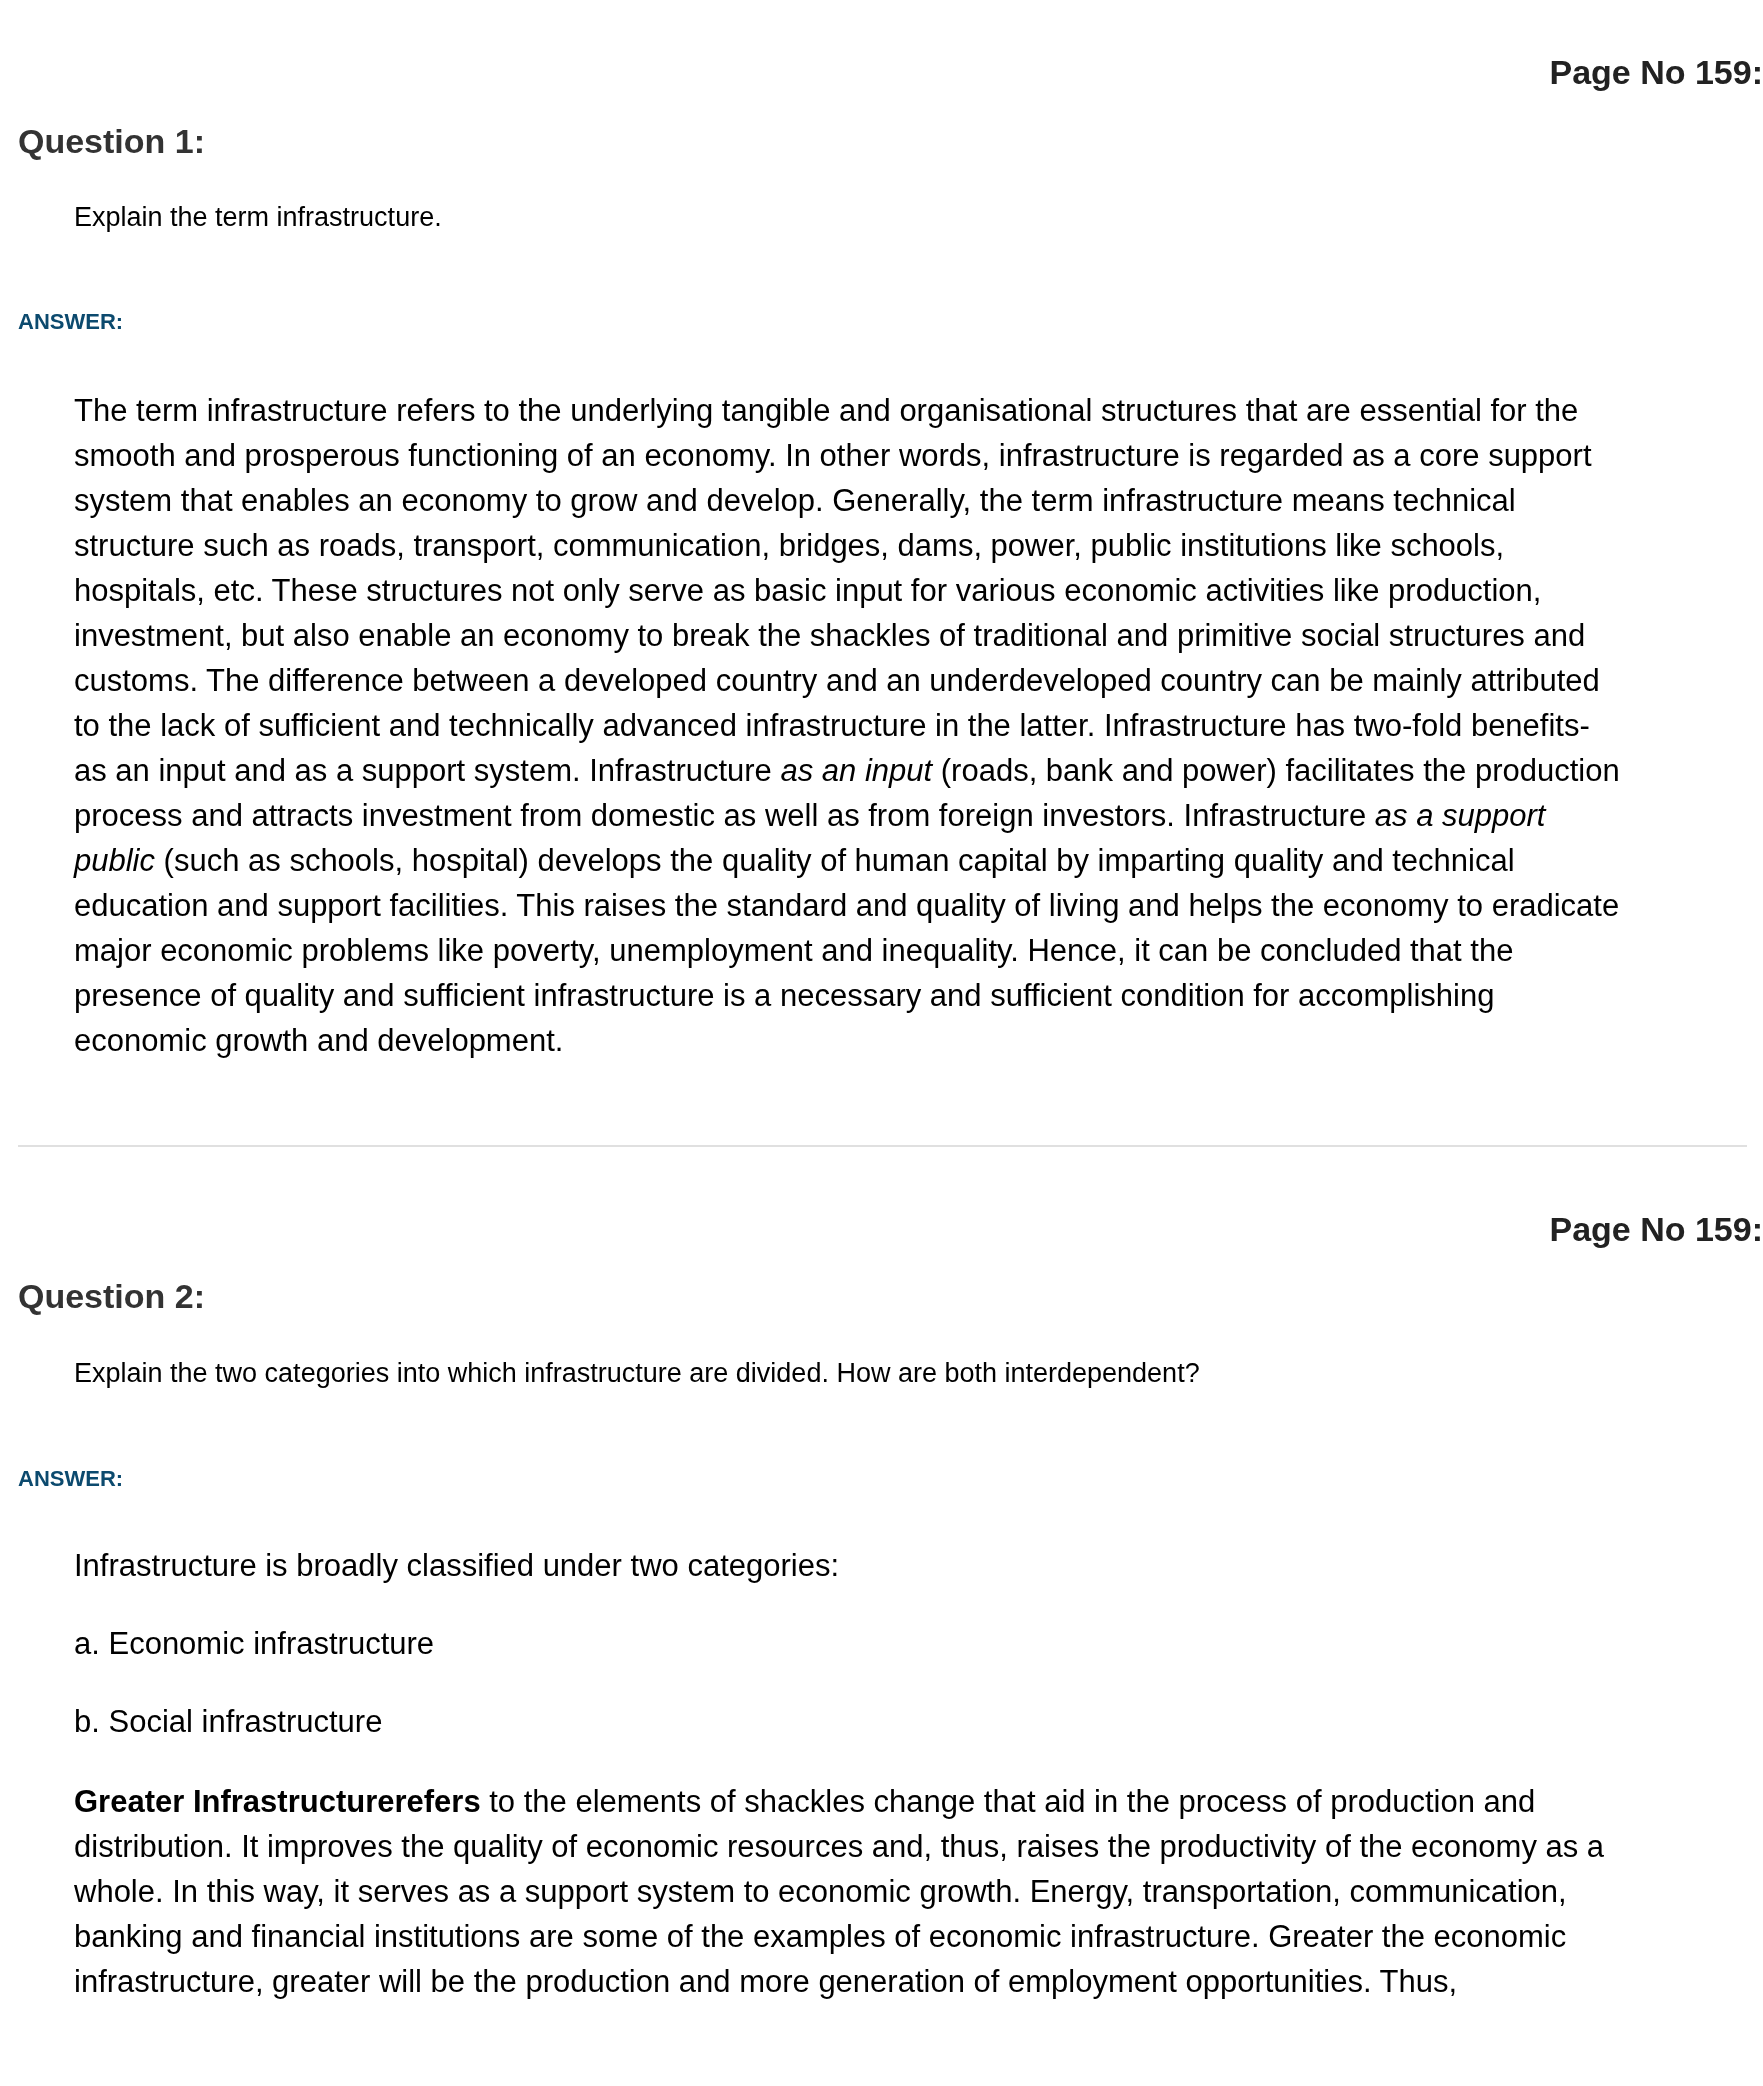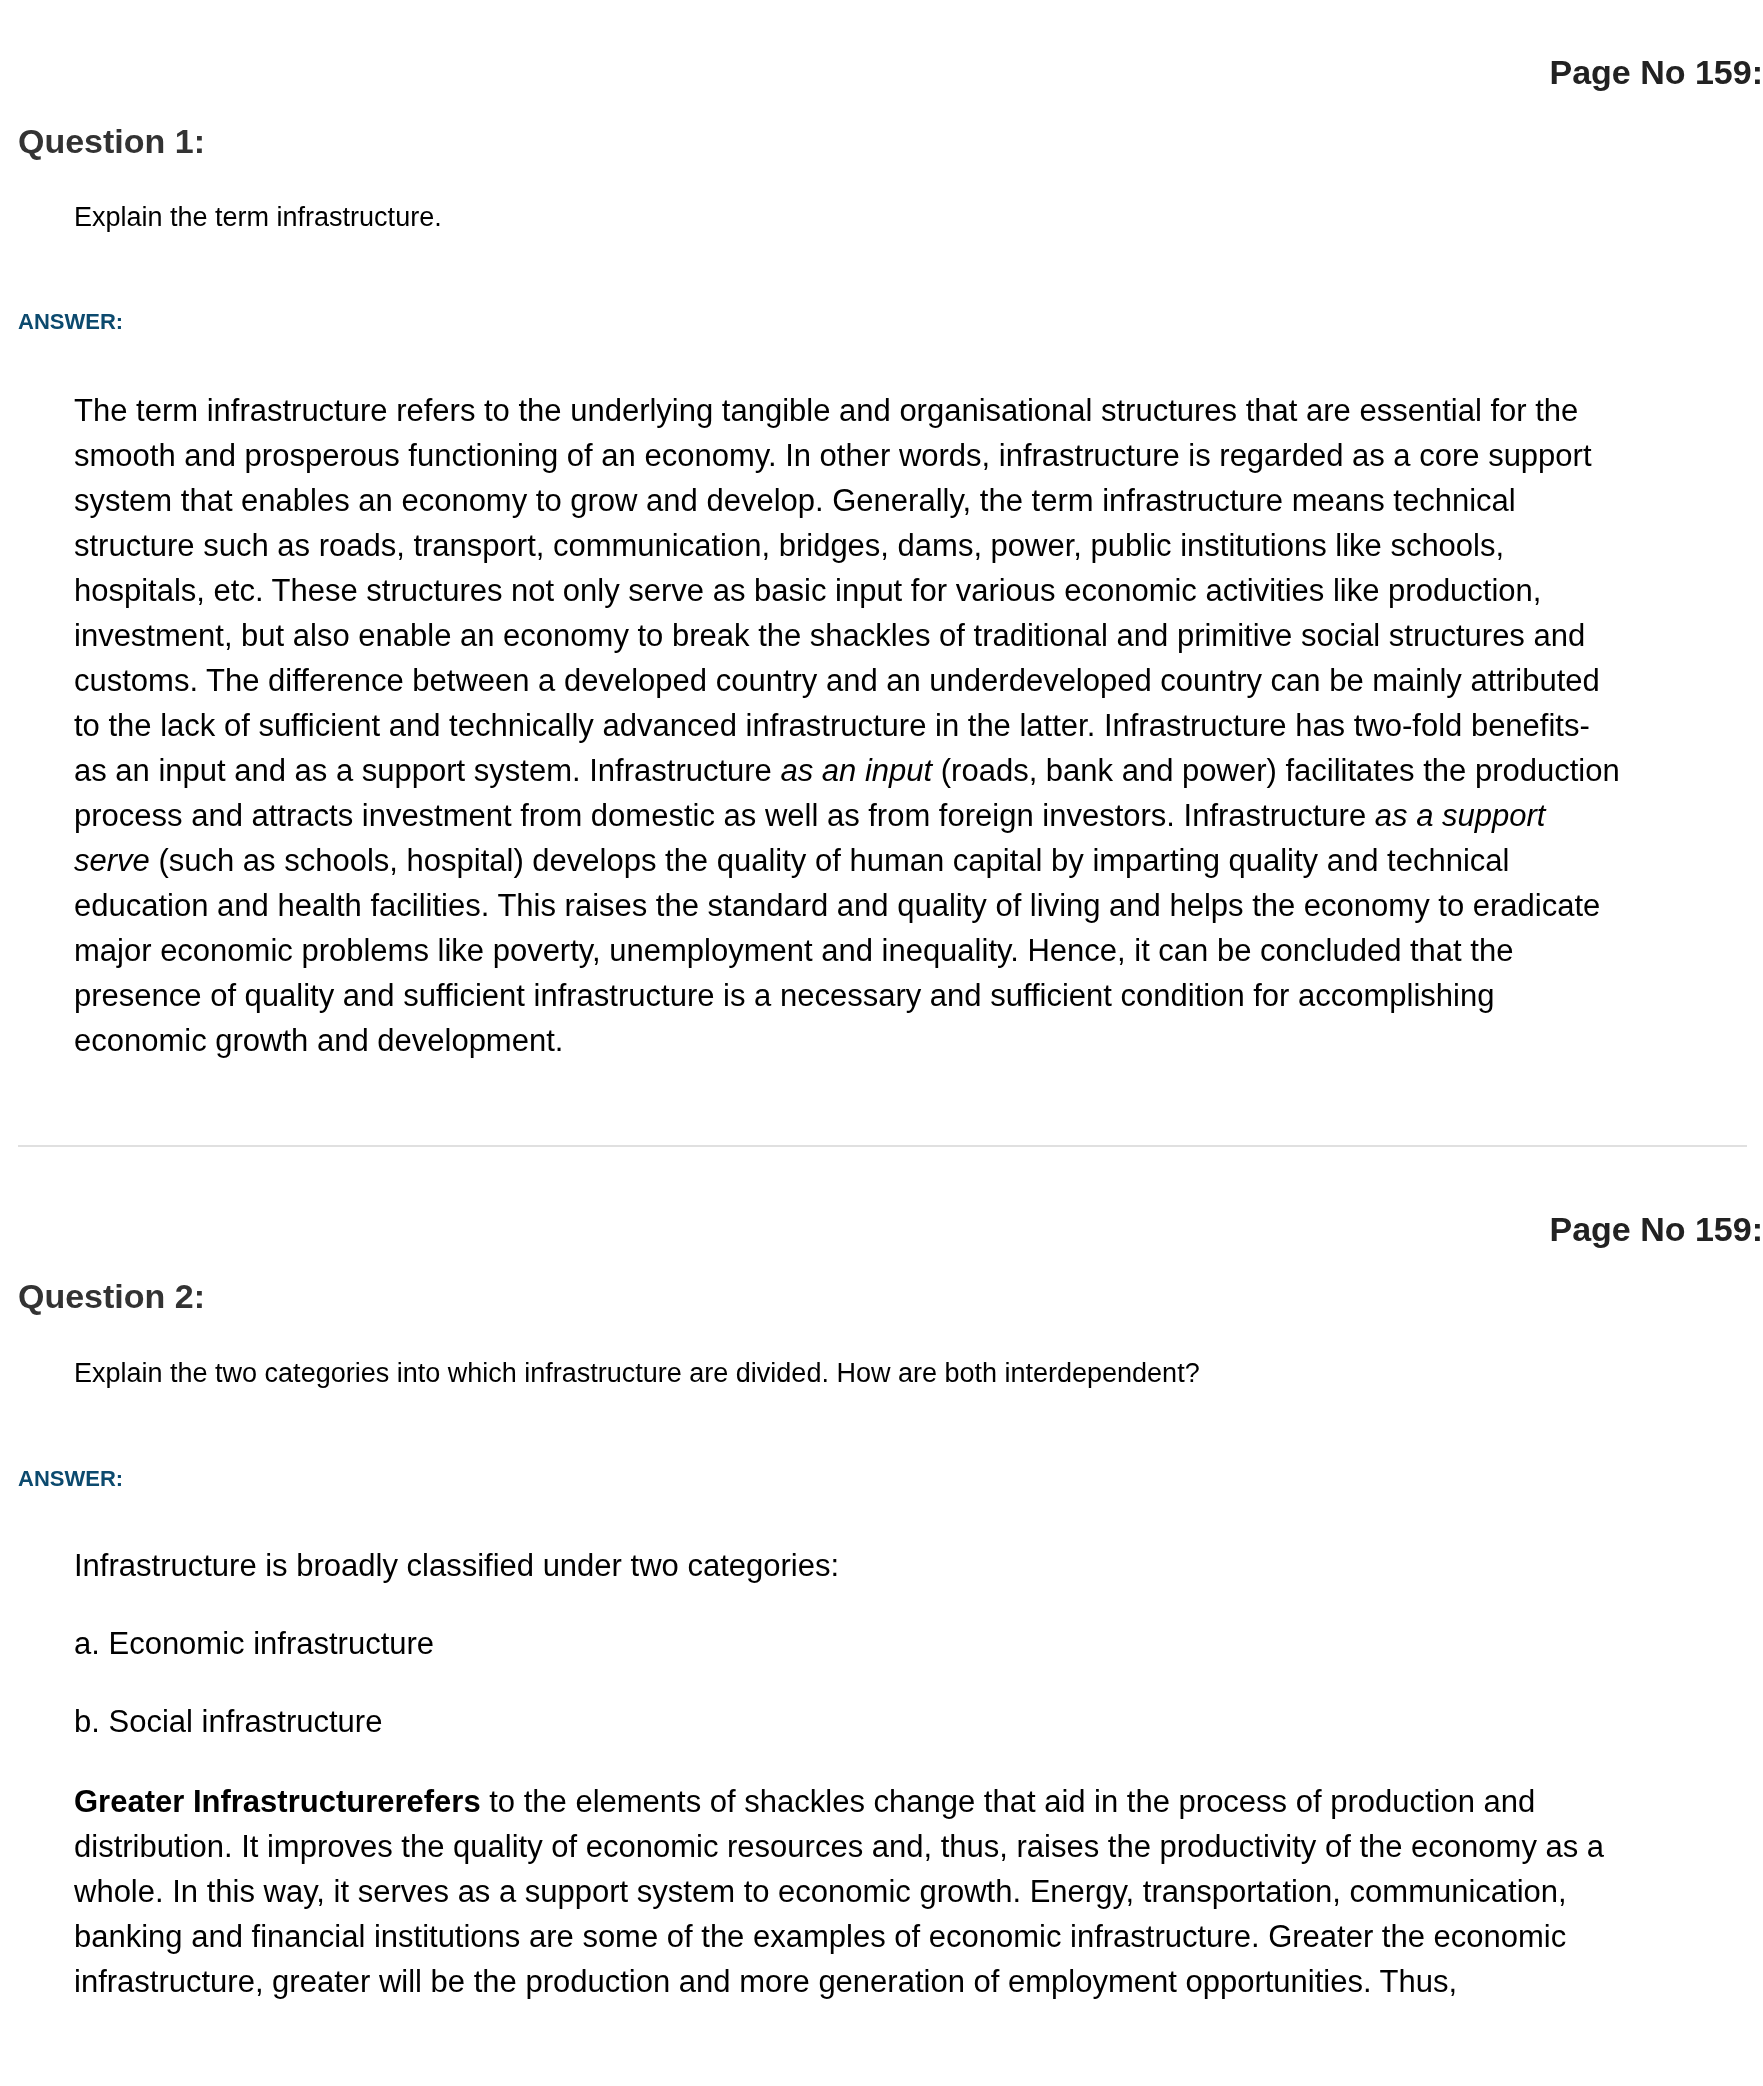--- a/index.html
+++ b/index.html
@@ -104,22 +104,22 @@
         <span class="line"><span>The term infrastructure refers to the underlying tangible and organisational structures that are essential for the</span></span>
         <span class="line"><span>smooth and prosperous functioning of an economy. In other words, infrastructure is regarded as a core support</span></span>
         <span class="line"><span>system that enables an economy to grow and develop. Generally, the term infrastructure means technical</span></span>
         <span class="line"><span>structure such as roads, transport, communication, bridges, dams, power, public institutions like schools,</span></span>
         <span class="line"><span>hospitals, etc. These structures not only serve as basic input for various economic activities like production,</span></span>
         <span class="line"><span>investment, but also enable an economy to break the shackles of traditional and primitive social structures and</span></span>
         <span class="line"><span>customs. The difference between a developed country and an underdeveloped country can be mainly attributed</span></span>
         <span class="line"><span>to the lack of sufficient and technically advanced infrastructure in the latter. Infrastructure has two-fold benefits-</span></span>
         <span class="line"><span>as an input and as a support system. Infrastructure </span><em>as an input</em><span> (roads, bank and power) facilitates the production</span></span>
         <span class="line"><span>process and attracts investment from domestic as well as from foreign investors. Infrastructure </span><em>as a support</em></span>
-        <span class="line"><em>serve</em><span> (such as schools, hospital) develops the quality of human capital by imparting quality and technical</span></span>
-        <span class="line"><span>education and health facilities. This raises the standard and quality of living and helps the economy to eradicate</span></span>
+        <span class="line"><em>public</em><span> (such as schools, hospital) develops the quality of human capital by imparting quality and technical</span></span>
+        <span class="line"><span>education and support facilities. This raises the standard and quality of living and helps the economy to eradicate</span></span>
         <span class="line"><span>major economic problems like poverty, unemployment and inequality. Hence, it can be concluded that the</span></span>
         <span class="line"><span>presence of quality and sufficient infrastructure is a necessary and sufficient condition for accomplishing</span></span>
         <span class="line"><span>economic growth and development.</span></span>
       </div>
   </div>
 
   <div class="divider"></div>
 
   <div class="section">
     <h2 class="page-no" style="top:1193px;">Page No 159:</h2>

